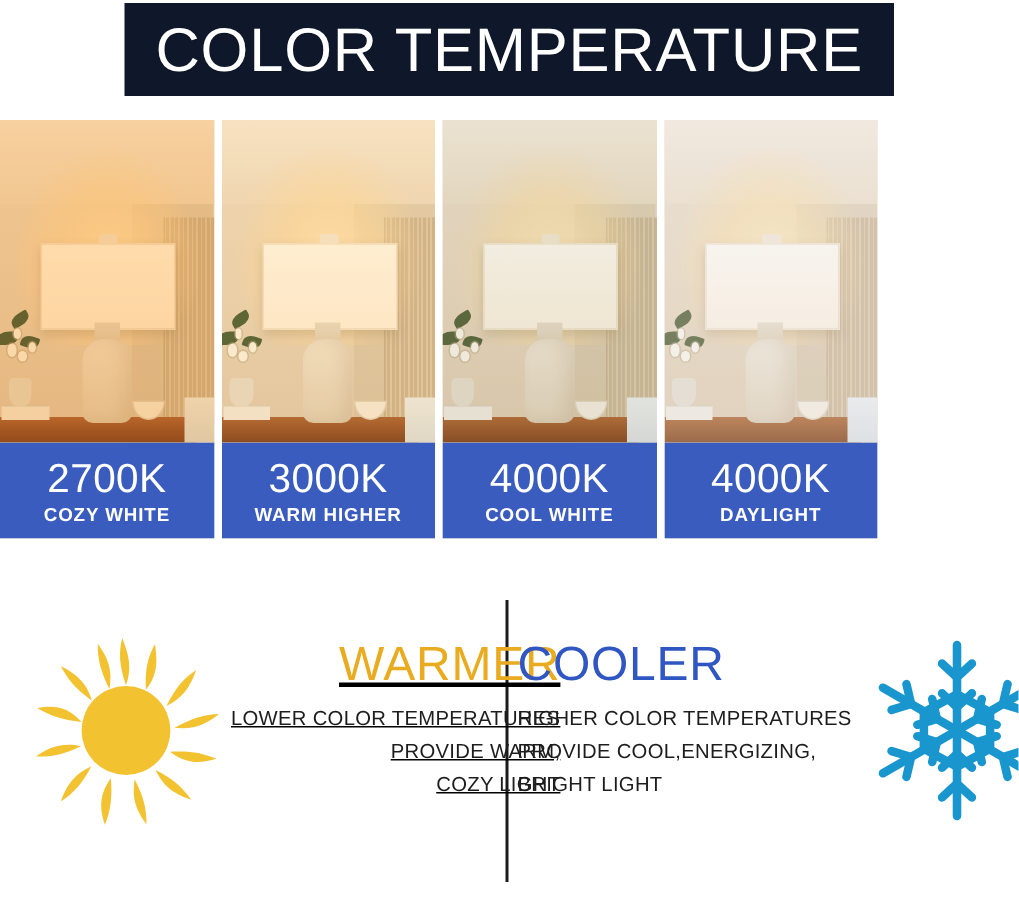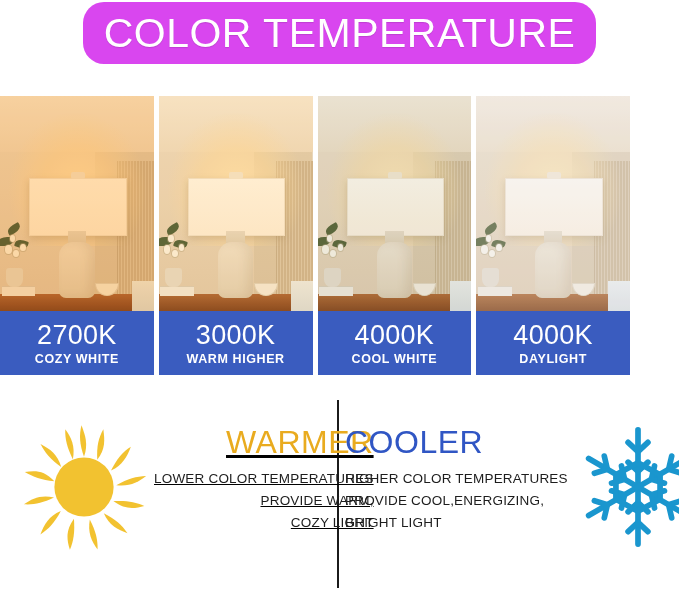--- a/index.html
+++ b/index.html
@@ -8,36 +8,36 @@
     background:#ffffff;
     font-family:"Liberation Sans","DejaVu Sans",sans-serif;
     overflow:hidden;
     position:relative;
   }
   .page{position:relative;width:679px;height:602px;}
 
   
   .title-banner{
     position:absolute;left:83px;top:2px;width:513px;height:62px;
-    background:#d946ef;
-    display:flex;align-items:center;justify-content:center;border-radius:21px;
+    background:#0f172a;
+    display:flex;align-items:center;justify-content:center;
   }
   .title-text{
     color:#ffffff;
     font-size:41px;
     letter-spacing:0.5px;
     font-weight:400;
     white-space:nowrap;
     line-height:1;
     text-shadow:0 1px 1px rgba(0,0,0,.12);
   }
 
   
   .panels{
-    position:absolute;left:0;top:96px;width:630px;height:279px;
+    position:absolute;left:0;top:80px;width:585px;height:279px;
     display:flex;gap:5px;
   }
   .panel{
     position:relative;
     width:166px;height:279px;
     overflow:hidden;
     background:#e8e2d8;
     display:flex;flex-direction:column;
   }
   .photo{

